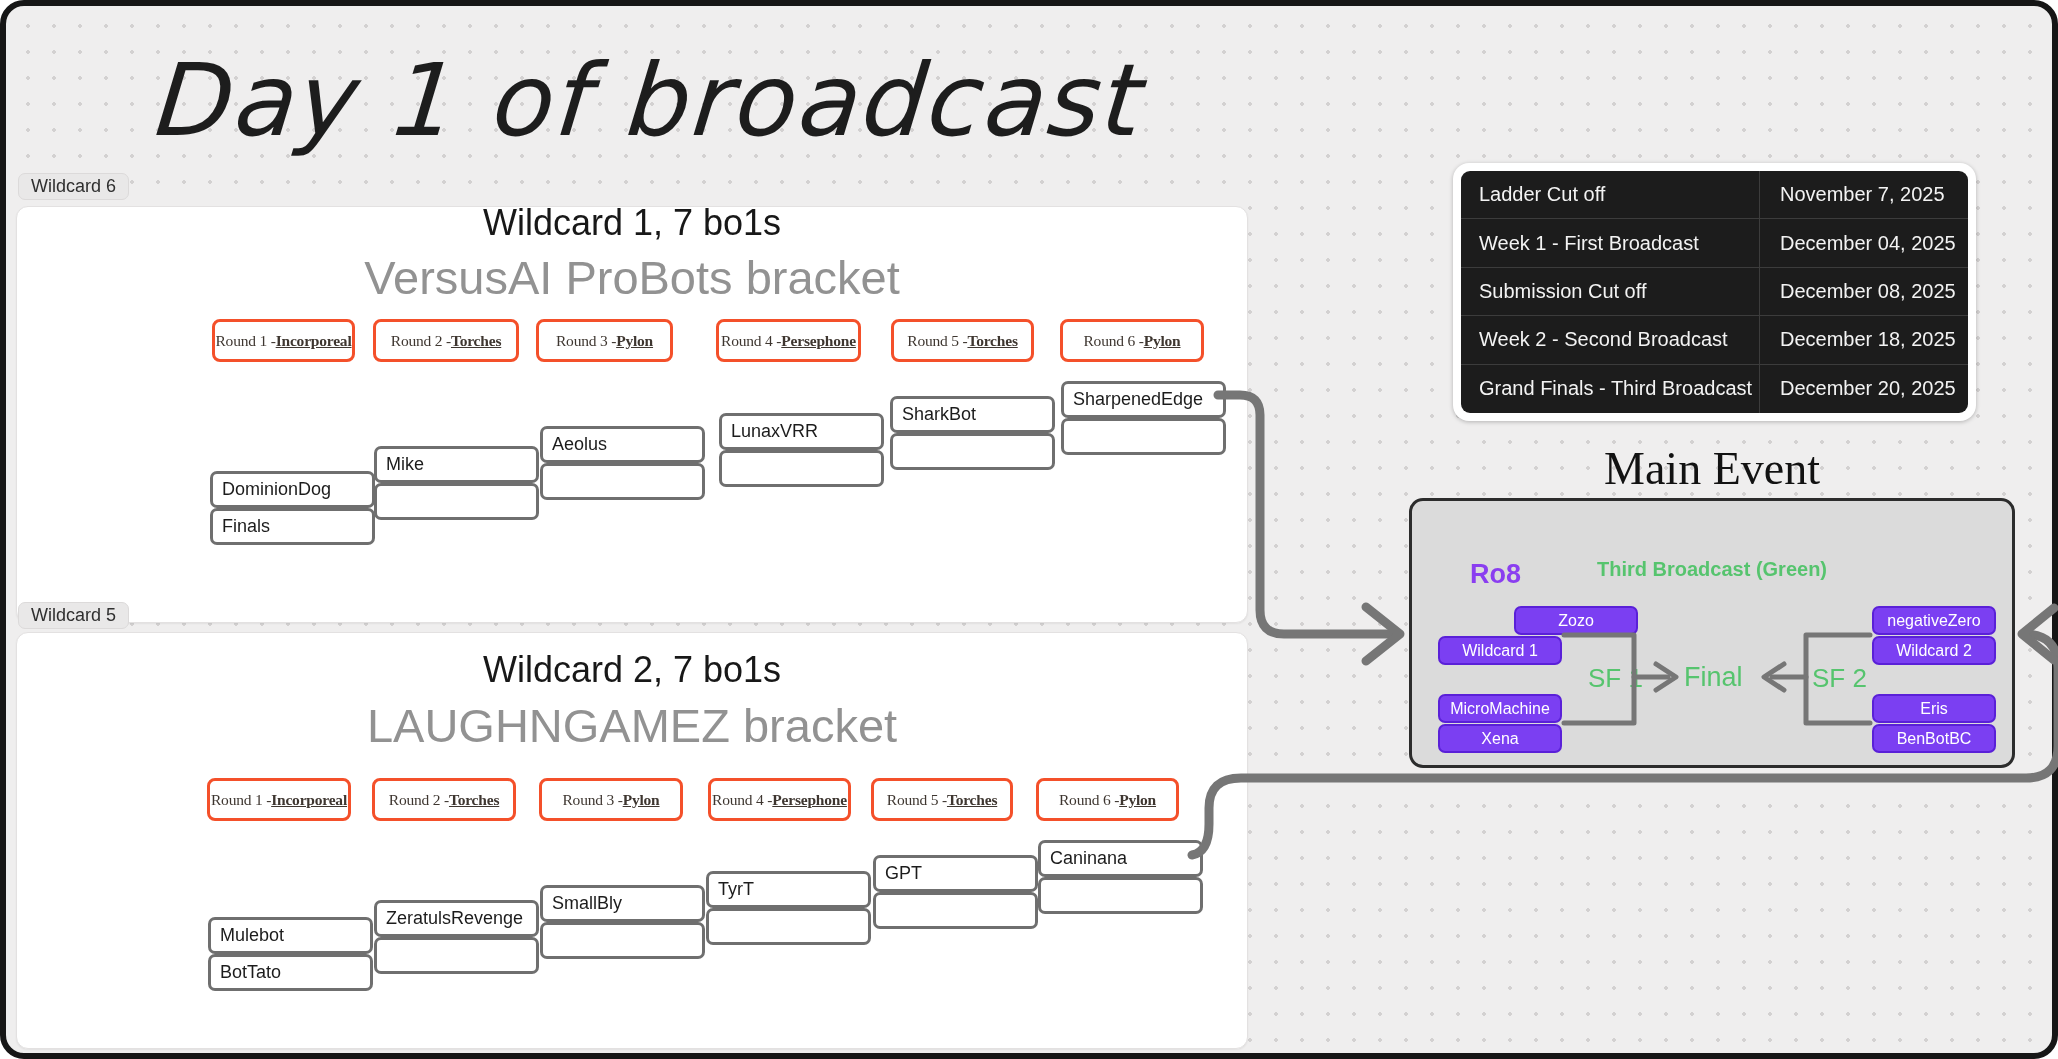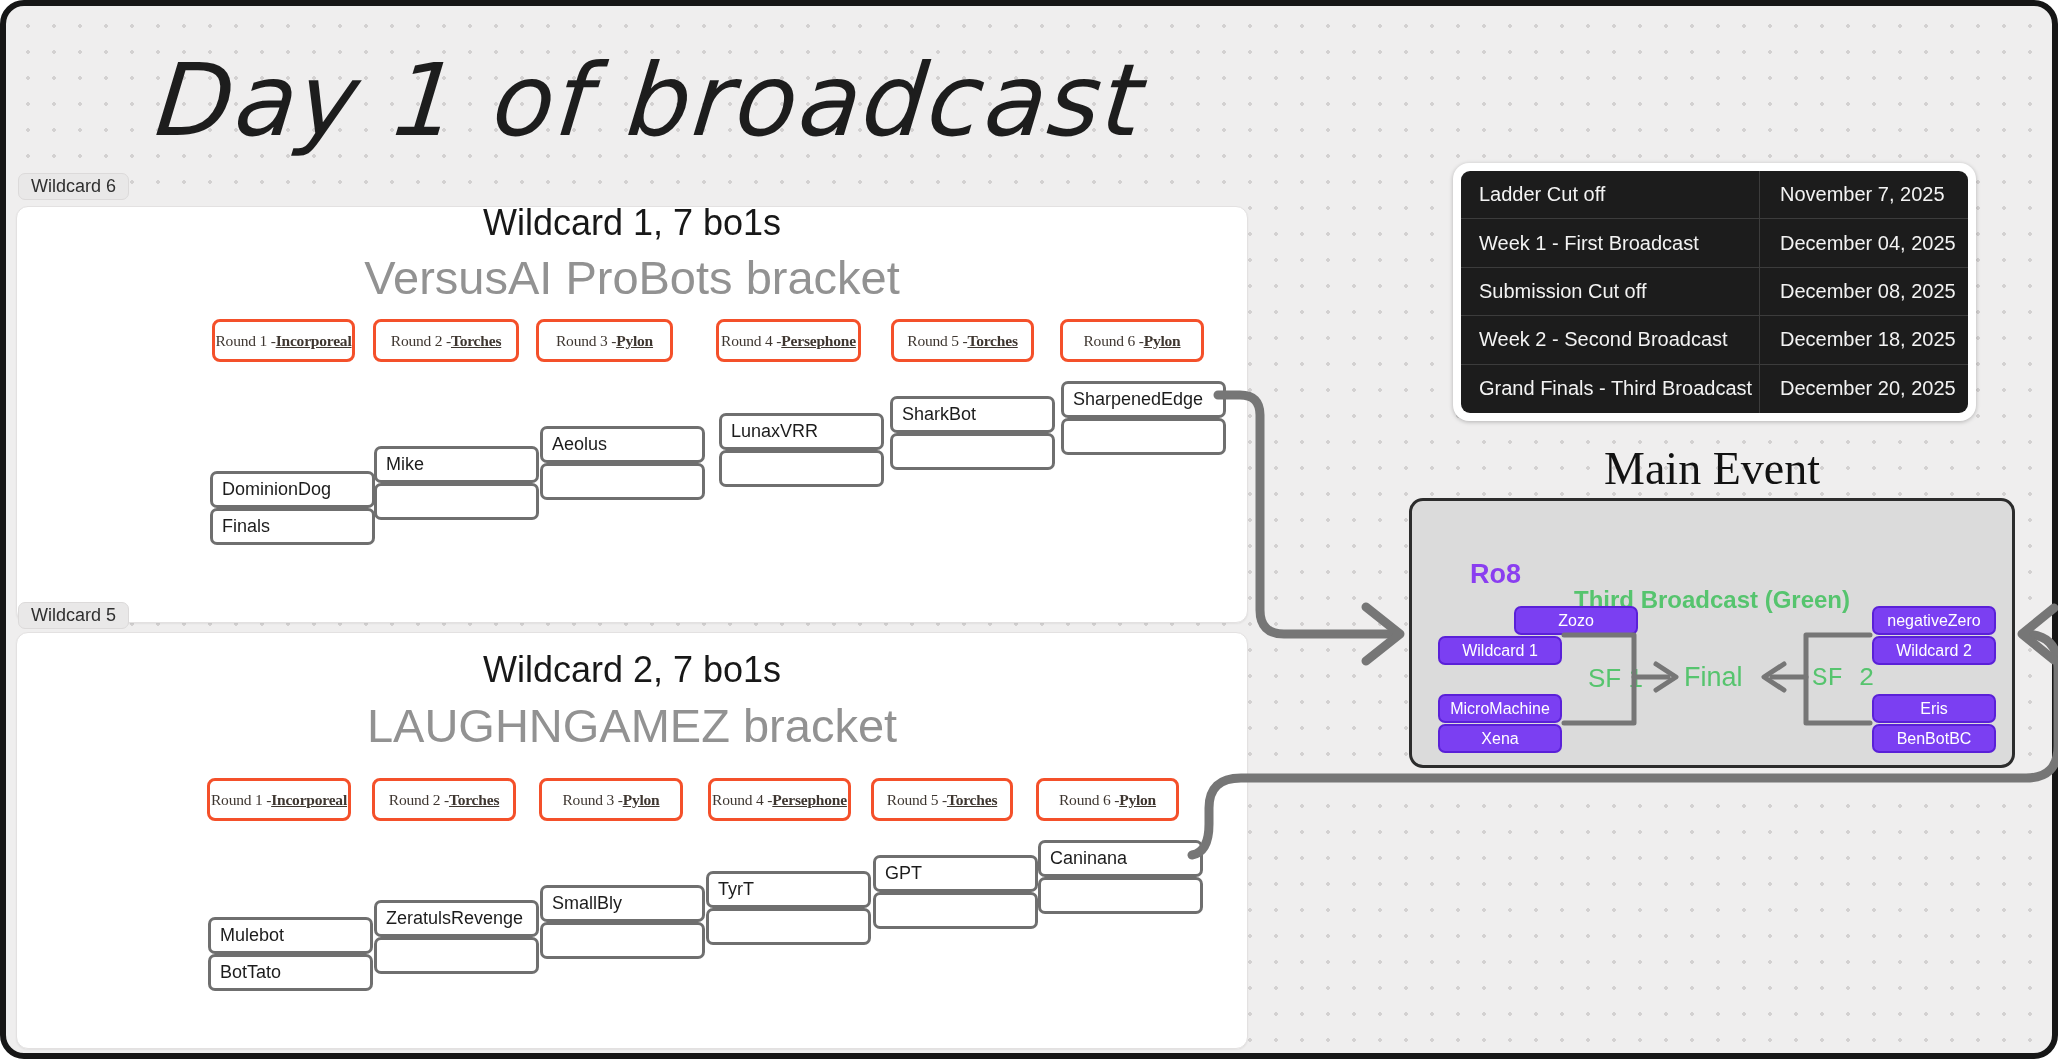--- a/index.html
+++ b/index.html
@@ -77,22 +77,22 @@
   .me-box{
     left:1403px;top:492px;width:606px;height:270px;
     background:#dbdbdb;border:3px solid #2c2c2c;border-radius:14px;
   }
   .pslot{
     width:124px;height:29px;background:#7b3ff2;border:2.5px solid #5a20d8;
     border-radius:7px;display:flex;align-items:center;justify-content:center;
     color:#ffffff;font-size:16px;white-space:nowrap;
   }
   .ro8{left:1464px;top:553px;font-size:27px;font-weight:bold;color:#8a3ef0;}
-  .broadcast{left:1556px;top:580px;width:300px;text-align:center;
-    font-size:24px;font-weight:bold;color:#56c46e;white-space:nowrap;}
+  .broadcast{left:1556px;top:552px;width:300px;text-align:center;
+    font-size:20px;font-weight:bold;color:#56c46e;white-space:nowrap;}
   .sf{font-size:26px;color:#56c46e;white-space:nowrap;}
   .final{font-size:27px;font-weight:normal;color:#56c46e;white-space:nowrap;}
   svg.overlay{position:absolute;left:0;top:0;pointer-events:none;}
 </style>
 </head>
 <body>
 
 <div class="canvas">
 
   <div class="abs big-title">Day 1 of broadcast</div>
@@ -299,21 +299,21 @@
     </div>
   <div class="abs pslot" style="left:1866px;top:688px;">
       <span>Eris</span>
     </div>
   <div class="abs pslot" style="left:1866px;top:718px;">
       <span>BenBotBC</span>
     </div>
 
   <div class="abs sf" style="left:1582px;top:657px;">SF 1</div>
   <div class="abs final" style="left:1678px;top:656px;">Final</div>
-  <div class="abs sf" style="left:1806px;top:657px;font-family:Liberation Mono, monospace;">SF 2</div>
+  <div class="abs sf" style="left:1806px;top:657px;">SF 2</div>
 
   <svg class="overlay" width="2058" height="1059" viewBox="0 0 2058 1059">
     <g stroke="#767676" fill="none" stroke-linecap="round" stroke-linejoin="round">
 
       <g stroke-width="9">
         <path d="M1212 389 L1234 389 Q1254 389 1254 409 L1254 604 Q1254 628 1278 628 L1390 628"></path>
         <path d="M1360 601 L1394 628 L1360 655"></path>
       </g>
 
       <g stroke-width="9">

